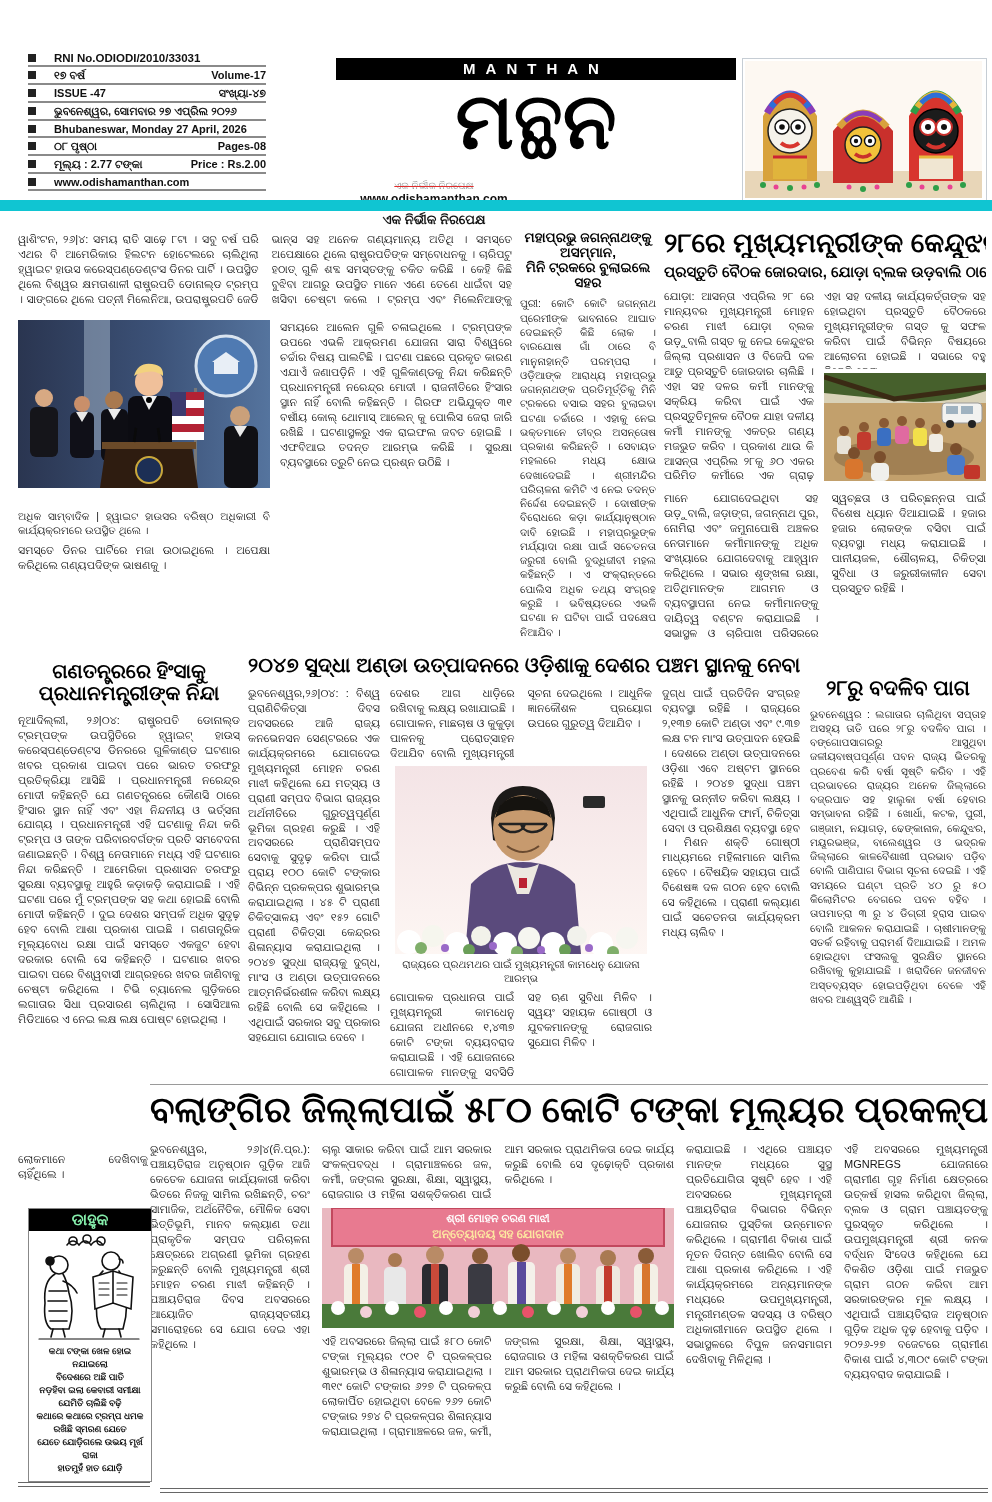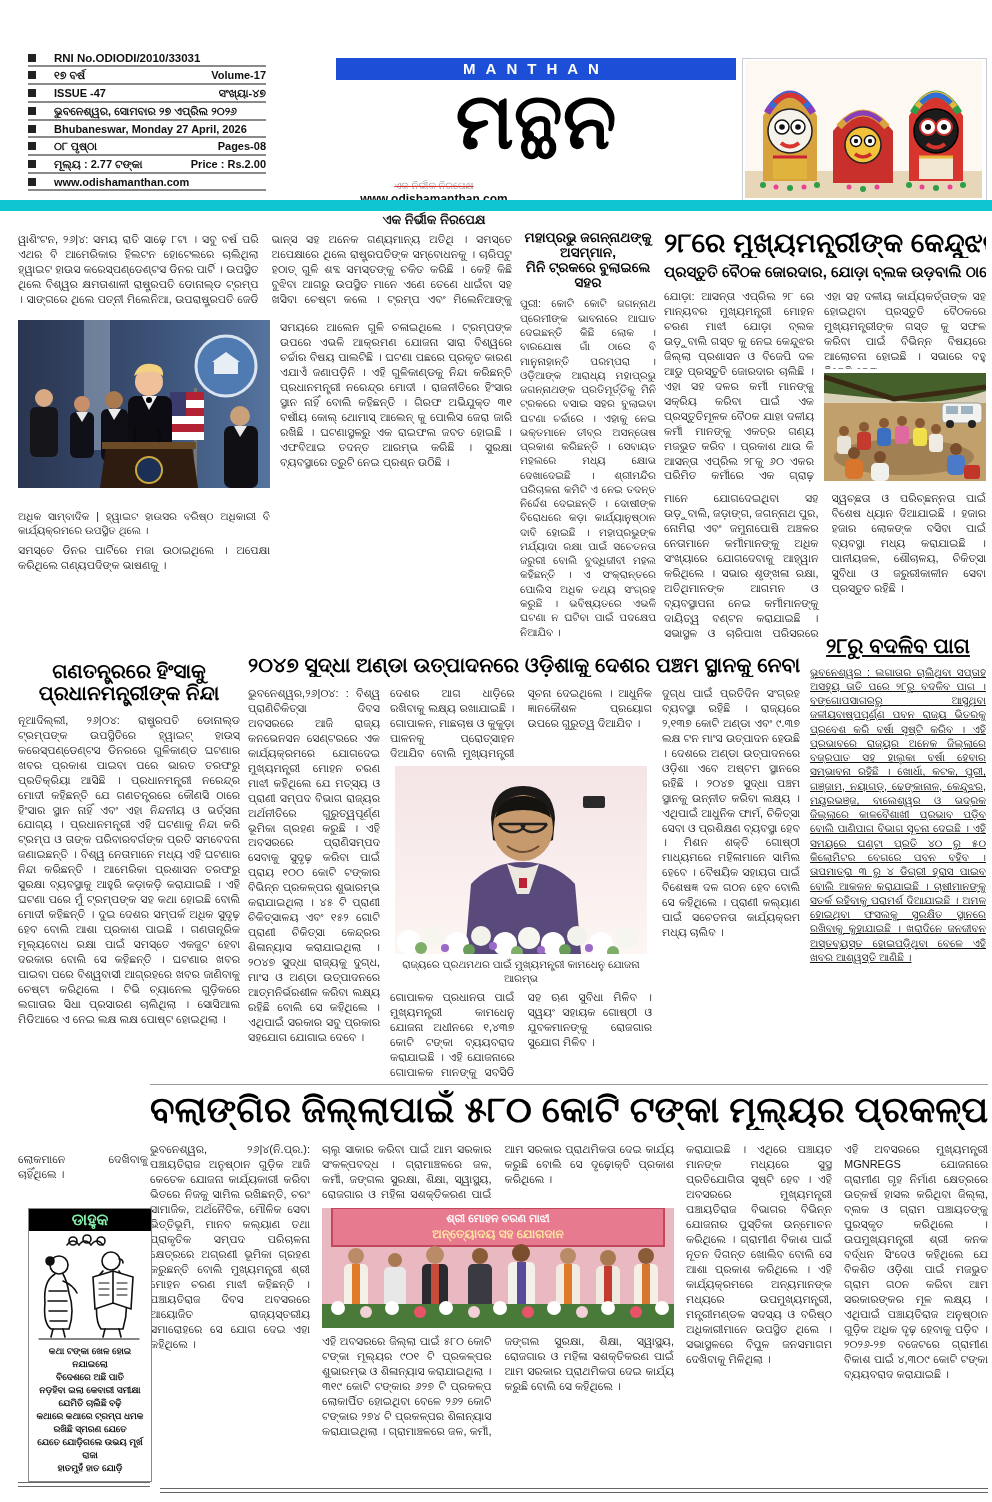--- a/index.html
+++ b/index.html
@@ -5,21 +5,21 @@
   html,body{margin:0;padding:0;background:#ffffff;}
   .page{position:relative;width:992px;height:1502px;background:#fff;overflow:hidden;
         font-family:"Liberation Sans","DejaVu Sans",sans-serif;color:#111;}
   
   .mh-info{position:absolute;left:28px;top:50px;width:238px;font-size:11px;font-weight:bold;}
   .mh-row{display:flex;align-items:center;gap:6px;border-bottom:2px solid #8a8a8a;padding:1.5px 0;}
   .mh-sq{width:8px;height:8px;background:#222;flex:0 0 auto;}
   .mh-row .l{white-space:nowrap;padding-left:12px;}
   .mh-row .r{margin-left:auto;white-space:nowrap;}
   .mh-center{position:absolute;left:336px;top:58px;width:400px;text-align:center;}
-  .mh-bar{background:#1d4ed8;color:#fff;font-size:15px;font-weight:bold;letter-spacing:10px;padding:2px 0 3px;}
+  .mh-bar{background:#000000;color:#fff;font-size:15px;font-weight:bold;letter-spacing:10px;padding:2px 0 3px;}
   .mh-logo{font-size:78px;font-weight:bold;line-height:1.0;color:#000;margin-top:2px;
            text-shadow:1px 1px 0 #fff,-1px -1px 0 #fff;}
   .mh-under{display:flex;justify-content:space-between;margin-top:20px;gap:16px;}
   .mh-under .cell{width:49%;}
   .strike{color:#9a9a9a;font-size:10px;text-decoration:line-through;text-decoration-color:#e22c2c;
           white-space:nowrap;overflow:hidden;}
   .redline{font-weight:bold;font-size:12px;border-bottom:3px solid #e22c2c;padding-bottom:1px;white-space:nowrap;}
   .mh-tag{font-weight:bold;font-size:13px;margin-top:2px;}
   .deity{position:absolute;left:742px;top:58px;width:245px;height:145px;border:1px solid #c6cdd4;
          background:#fff;padding:2px;box-sizing:border-box;}
@@ -327,21 +327,21 @@
               <circle cx="194" cy="182" r="4" fill="#9a6ac8"></circle>
           </g>
         </svg>
         <div class="caption" style="text-align:center;margin-top:4px;">ରାଜ୍ୟରେ ପ୍ରଥମଥର ପାଇଁ ମୁଖ୍ୟମନ୍ତ୍ରୀ କାମଧେନୁ ଯୋଜନା ଆରମ୍ଭ</div>
         <div class="body-text cols2" style="height:92px;margin-top:5px;">ଗୋପାଳକ ପ୍ରଧାନତା ପାଇଁ ମୁଖ୍ୟମନ୍ତ୍ରୀ କାମଧେନୁ ଯୋଜନା ଅଧୀନରେ ୧,୪୩୭ କୋଟି ଟଙ୍କା ବ୍ୟୟବରାଦ କରାଯାଇଛି । ଏହି ଯୋଜନାରେ ଗୋପାଳକ ମାନଙ୍କୁ ସବସିଡି ସହ ଋଣ ସୁବିଧା ମିଳିବ । ସ୍ୱୟଂ ସହାୟକ ଗୋଷ୍ଠୀ ଓ ଯୁବକମାନଙ୍କୁ ରୋଜଗାର ସୁଯୋଗ ମିଳିବ ।</div>
       </div>
       <div class="body-text clip" style="flex:1;height:396px;">ଦୁଗ୍ଧ ପାଇଁ ପ୍ରତିଦିନ ସଂଗ୍ରହ ବ୍ୟବସ୍ଥା ରହିଛି । ରାଜ୍ୟରେ ୨,୧୩୭ କୋଟି ଅଣ୍ଡା ଏବଂ ୯.୩୭ ଲକ୍ଷ ଟନ ମାଂସ ଉତ୍ପାଦନ ହେଉଛି । ଦେଶରେ ଅଣ୍ଡା ଉତ୍ପାଦନରେ ଓଡ଼ିଶା ଏବେ ଅଷ୍ଟମ ସ୍ଥାନରେ ରହିଛି । ୨୦୪୭ ସୁଦ୍ଧା ପଞ୍ଚମ ସ୍ଥାନକୁ ଉନ୍ନୀତ କରିବା ଲକ୍ଷ୍ୟ । ଏଥିପାଇଁ ଆଧୁନିକ ଫାର୍ମ, ଚିକିତ୍ସା ସେବା ଓ ପ୍ରଶିକ୍ଷଣ ବ୍ୟବସ୍ଥା ହେବ । ମିଶନ ଶକ୍ତି ଗୋଷ୍ଠୀ ମାଧ୍ୟମରେ ମହିଳାମାନେ ସାମିଲ ହେବେ । ବୈଷୟିକ ସହାୟତା ପାଇଁ ବିଶେଷଜ୍ଞ ଦଳ ଗଠନ ହେବ ବୋଲି ସେ କହିଥିଲେ । ପ୍ରାଣୀ କଲ୍ୟାଣ ପାଇଁ ସଚେତନତା କାର୍ଯ୍ୟକ୍ରମ ମଧ୍ୟ ଚାଲିବ ।</div>
     </div>
   </section>
 
-  <section class="art" style="left:810px;top:634px;width:176px;text-decoration:underline;">
+  <section class="art" style="left:810px;top:676px;width:176px;">
     <div class="hl" style="font-size:21px;">୨୮ରୁ ବଦଳିବ ପାଗ</div>
     <div class="body-text clip" style="font-size:10.5px;margin-top:7px;height:396px;">ଭୁବନେଶ୍ୱର : ଲଗାତାର ଚାଲିଥିବା ସପ୍ତାହ ଅସହ୍ୟ ତାତି ପରେ ୨୮ରୁ ବଦଳିବ ପାଗ । ବଙ୍ଗୋପସାଗରରୁ ଆସୁଥିବା ଜଳୀୟବାଷ୍ପପୂର୍ଣ୍ଣ ପବନ ରାଜ୍ୟ ଭିତରକୁ ପ୍ରବେଶ କରି ବର୍ଷା ସୃଷ୍ଟି କରିବ । ଏହି ପ୍ରଭାବରେ ରାଜ୍ୟର ଅନେକ ଜିଲ୍ଲାରେ ବଜ୍ରପାତ ସହ ହାଲୁକା ବର୍ଷା ହେବାର ସମ୍ଭାବନା ରହିଛି । ଖୋର୍ଧା, କଟକ, ପୁରୀ, ଗଞ୍ଜାମ, ନୟାଗଡ଼, ଢେଙ୍କାନାଳ, କେନ୍ଦୁଝର, ମୟୂରଭଞ୍ଜ, ବାଲେଶ୍ୱର ଓ ଭଦ୍ରକ ଜିଲ୍ଲାରେ କାଳବୈଶାଖୀ ପ୍ରଭାବ ପଡ଼ିବ ବୋଲି ପାଣିପାଗ ବିଭାଗ ସୂଚନା ଦେଇଛି । ଏହି ସମୟରେ ଘଣ୍ଟା ପ୍ରତି ୪୦ ରୁ ୫୦ କିଲୋମିଟର ବେଗରେ ପବନ ବହିବ । ତାପମାତ୍ରା ୩ ରୁ ୪ ଡିଗ୍ରୀ ହ୍ରାସ ପାଇବ ବୋଲି ଆକଳନ କରାଯାଇଛି । ଚାଷୀମାନଙ୍କୁ ସତର୍କ ରହିବାକୁ ପରାମର୍ଶ ଦିଆଯାଇଛି । ଅମଳ ହୋଇଥିବା ଫସଲକୁ ସୁରକ୍ଷିତ ସ୍ଥାନରେ ରଖିବାକୁ କୁହାଯାଇଛି । ଖରାଦିନେ ଜନଜୀବନ ଅସ୍ତବ୍ୟସ୍ତ ହୋଇପଡ଼ିଥିବା ବେଳେ ଏହି ଖବର ଆଶ୍ୱସ୍ତି ଆଣିଛି ।</div>
   </section>
 
   <div class="rule" style="left:150px;top:1084px;width:838px;"></div>
   <section class="art" style="left:150px;top:1090px;width:838px;">
     <div class="hl" style="font-size:36px;white-space:nowrap;overflow:hidden;">ବଲାଙ୍ଗିର ଜିଲ୍ଲାପାଇଁ ୫୮୦ କୋଟି ଟଙ୍କା ମୂଲ୍ୟର ପ୍ରକଳ୍ପର ଶୁଭାରମ୍ଭ</div>
     <div style="display:flex;gap:12px;margin-top:12px;">
       <div class="body-text clip" style="width:160px;height:312px;">ଭୁବନେଶ୍ୱର, ୨୬|୪(ନି.ପ୍ର.): ପଞ୍ଚାୟତିରାଜ ଅନୁଷ୍ଠାନ ଗୁଡ଼ିକ ଆଜି କେତେକ ଯୋଜନା କାର୍ଯ୍ୟକାରୀ କରିବା ଭିତରେ ନିଜକୁ ସାମିଲ ରଖିଛନ୍ତି, ଚରଂ ସାମାଜିକ, ଅର୍ଥନୈତିକ, ମୌଳିକ ସେବା ଭିତ୍ତିଭୂମି, ମାନବ କଲ୍ୟାଣ ତଥା ପ୍ରାକୃତିକ ସମ୍ପଦ ପରିଚାଳନା କ୍ଷେତ୍ରରେ ଅଗ୍ରଣୀ ଭୂମିକା ଗ୍ରହଣ କରୁଛନ୍ତି ବୋଲି ମୁଖ୍ୟମନ୍ତ୍ରୀ ଶ୍ରୀ ମୋହନ ଚରଣ ମାଝୀ କହିଛନ୍ତି । ପଞ୍ଚାୟତିରାଜ ଦିବସ ଅବସରରେ ଆୟୋଜିତ ରାଜ୍ୟସ୍ତରୀୟ ସମାରୋହରେ ସେ ଯୋଗ ଦେଇ ଏହା କହିଥିଲେ ।</div>
       <div style="width:352px;flex:0 0 auto;">

